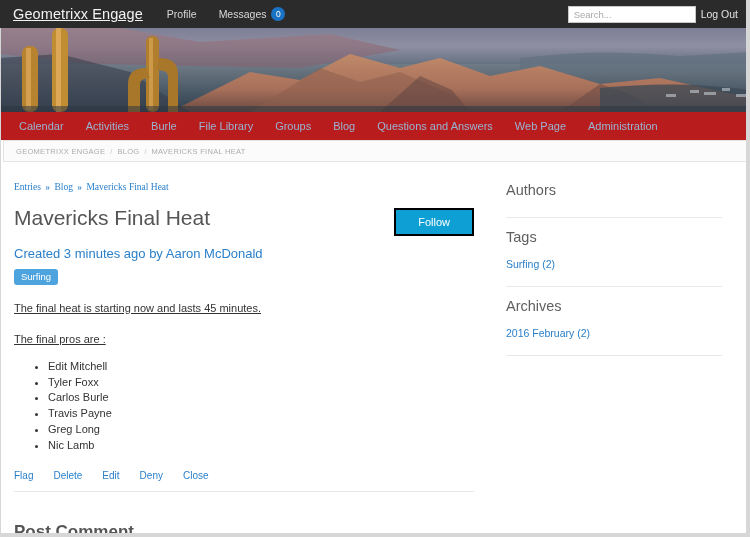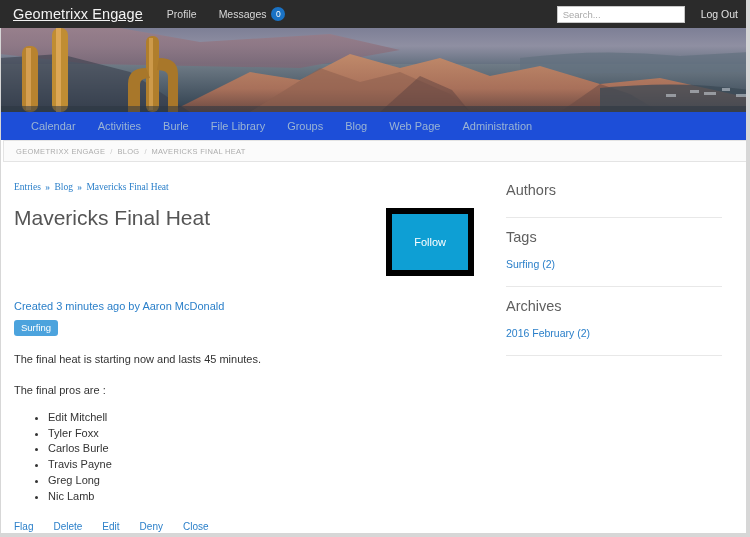--- a/index.html
+++ b/index.html
@@ -56,21 +56,21 @@
     background: #1a72c4;
     color: #ffffff;
     font-size: 8.5px;
     padding: 0 3px;
     box-sizing: border-box;
   }
   .topbar-right {
     margin-left: auto;
     display: flex;
     align-items: center;
-    gap: 16px;
+    gap: 5px;
   }
   .search-input {
     width: 128px;
     height: 17px;
     border: 1px solid #c8c8c8;
     background: #ffffff;
     font-size: 9.5px;
     color: #555;
     padding: 0 5px;
     box-sizing: border-box;
@@ -90,24 +90,24 @@
     height: 84px;
     position: relative;
     overflow: hidden;
     background: #2c3a4d;
   }
   .banner svg { display: block; width: 100%; height: 100%; }
 
   
   .mainnav {
     height: 28px;
-    background: #1d4ed8;
-    display: flex;
-    align-items: center;
-    padding-left: 20px;
+    background: #b91c1c;
+    display: flex;
+    align-items: center;
+    padding-left: 8px;
     gap: 0px;
     box-sizing: border-box;
   }
   .mainnav-item {
     color: #9ab4d4;
     font-size: 11px;
     text-decoration: none;
     padding: 0 11px;
     white-space: nowrap;
   }
@@ -169,47 +169,48 @@
   }
   .entry-title {
     font-size: 21px;
     font-weight: normal;
     color: #555555;
     margin: 0;
     line-height: 1.1;
   }
   .follow-btn {
     background: #0e9fd4;
-    border: 6px solid #000000;
+    border: 2px solid #000000;
     color: #ffffff;
     font-size: 11px;
     font-family: "Liberation Sans", sans-serif;
-    padding: 22px 22px;
+    padding: 6px 22px;
     cursor: pointer;
     margin-top: 2px;
   }
   .entry-meta {
-    font-size: 11px;
+    font-size: 13px;
     color: #2a7fc9;
-    margin-top: 24px;
+    margin-top: 10px;
   }
   .tag-badge {
     display: inline-block;
     background: #4ca3dd;
     color: #ffffff;
     font-size: 9.5px;
     border-radius: 3px;
     padding: 2px 7px 3px 7px;
     margin-top: 8px;
   }
   .entry-body p {
     font-size: 11px;
     color: #333333;
     margin: 16px 0 0 0;
     line-height: 1.4;
+    text-decoration: underline;
   }
   .entry-body ul {
     margin: 12px 0 0 0;
     padding-left: 34px;
   }
   .entry-body li {
     font-size: 11px;
     color: #333333;
     line-height: 1.25;
     margin-bottom: 2px;
@@ -360,20 +361,21 @@
   </svg>
 </div>
 
 <div class="mainnav">
   <a class="mainnav-item" href="#">Calendar</a>
   <a class="mainnav-item" href="#">Activities</a>
   <a class="mainnav-item" href="#">Burle</a>
   <a class="mainnav-item" href="#">File Library</a>
   <a class="mainnav-item" href="#">Groups</a>
   <a class="mainnav-item" href="#">Blog</a>
+  <a class="mainnav-item" href="#">Questions and Answers</a>
   <a class="mainnav-item" href="#">Web Page</a>
   <a class="mainnav-item" href="#">Administration</a>
 </div>
 
 <div class="crumbbar">
   <a class="crumb" href="#">GEOMETRIXX ENGAGE</a>
   <span class="crumb-sep">/</span>
   <a class="crumb" href="#">BLOG</a>
   <span class="crumb-sep">/</span>
   <span class="crumb">MAVERICKS FINAL HEAT</span>

